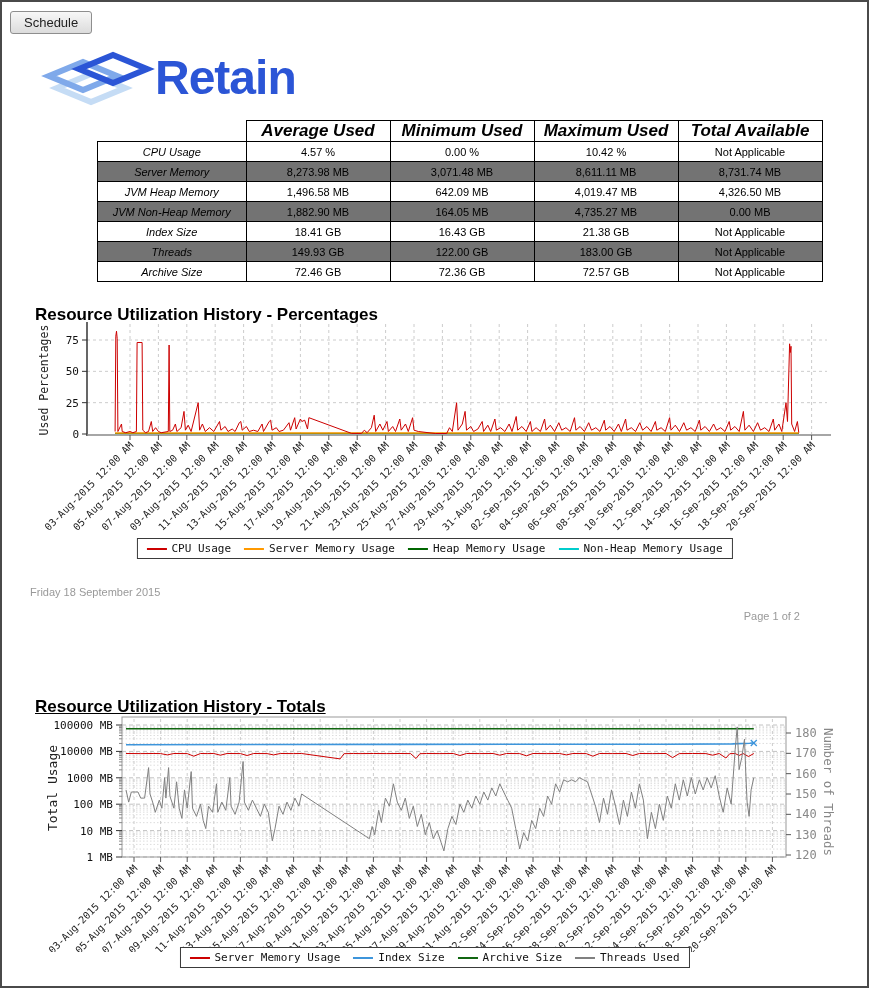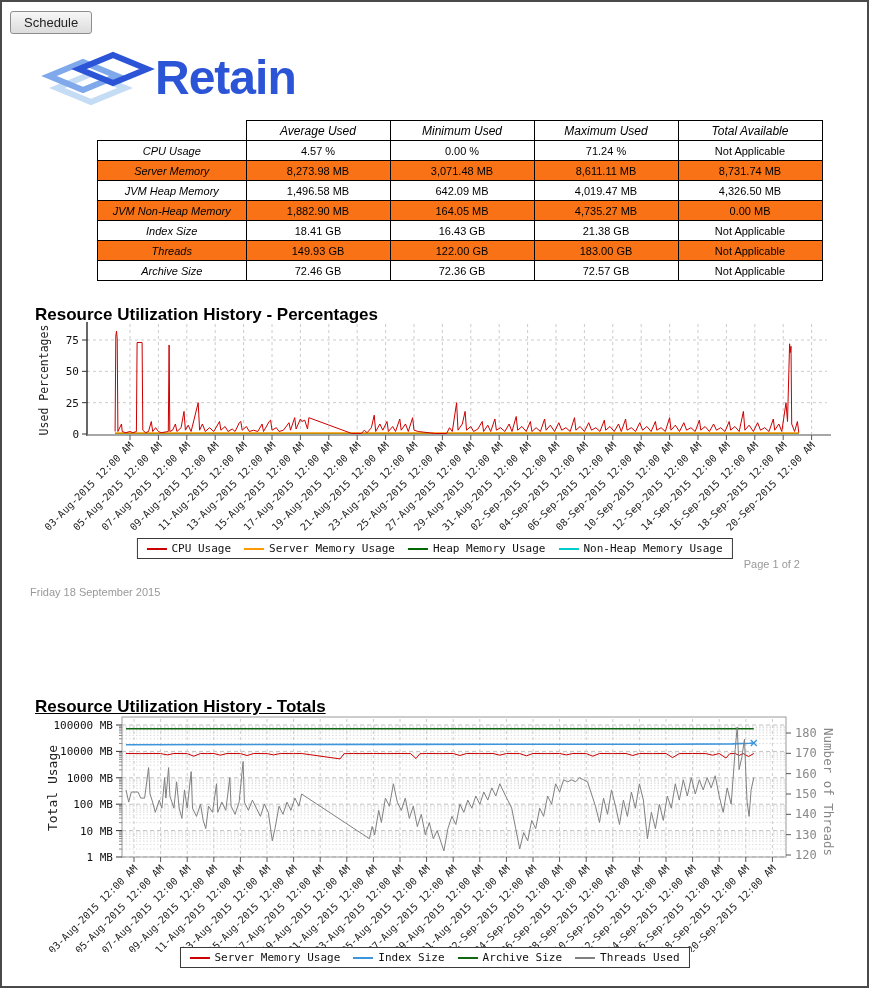--- a/index.html
+++ b/index.html
@@ -8,44 +8,44 @@
   
   .btn{position:absolute;left:8px;top:9px;font-size:13px;color:#222;
        background:linear-gradient(#f7f7f7,#dcdcdc);border:1px solid #8e8e8e;border-radius:3px;
        padding:3px 13px;cursor:pointer;font-family:"Liberation Sans",sans-serif;}
   
   .logo{position:absolute;left:25px;top:40px;}
   
   table.stats{position:absolute;left:95px;top:118px;border-collapse:collapse;
               font-size:11px;color:#000;}
   table.stats td,table.stats th{border:1px solid #000;text-align:center;height:19px;padding:0 4px;}
-  table.stats th{font-weight:normal;font-style:italic;font-size:12px;}
+  table.stats th{font-weight:bold;font-style:italic;font-size:17px;}
   table.stats th.blank{border:none;background:transparent;}
   table.stats td.rowlabel{font-style:italic;}
-  table.stats tr.hl td{background:#f97316;}
+  table.stats tr.hl td{background:#737373;}
   .c0{width:140px}.c1{width:135px}.c2{width:135px}.c3{width:135px}.c4{width:135px}
   
   .chart-title{position:absolute;left:33px;font-size:17px;font-weight:bold;color:#000;}
   #title1{top:303px;}
   #title2{top:695px;text-decoration:underline;}
   svg.chart{position:absolute;left:0;}
   #chart1{top:316px;}
   #chart2{top:710px;}
   .tickfont{font-family:"DejaVu Sans Mono",monospace;}
   
   .legend{position:absolute;left:50%;transform:translateX(-50%);display:flex;align-items:center;
           gap:13px;border:1px solid #3a3a3a;background:#fff;padding:3px 9px;white-space:nowrap;
           font-family:"DejaVu Sans Mono",monospace;font-size:11px;color:#111;}
   #legend1{top:536px;}
   #legend2{top:945px;}
   .legend .item{display:flex;align-items:center;gap:5px;}
   .legend .swatch{display:inline-block;width:20px;height:2px;}
   
   .footer-date{position:absolute;left:28px;top:584px;font-size:11px;color:#999;}
-  .footer-page{position:absolute;right:67px;top:556px;font-size:11px;color:#999;}
+  .footer-page{position:absolute;right:67px;top:608px;font-size:11px;color:#999;}
 </style>
 </head>
 <body>
 
 <div class="page">
 
   <button class="btn">Schedule</button>
 
   <svg class="logo" width="280" height="64" viewBox="0 0 280 64">
     <path d="M30,46 L64,32 98,46 64,60 Z" fill="none" stroke="#c5dcf5" stroke-width="6"></path>
@@ -60,21 +60,21 @@
       <th class="blank c0"></th>
       <th class="c1">Average Used</th>
       <th class="c2">Minimum Used</th>
       <th class="c3">Maximum Used</th>
       <th class="c4">Total Available</th>
     </tr>
     <tr>
       <td class="rowlabel">CPU Usage</td>
       <td>4.57 %</td>
       <td>0.00 %</td>
-      <td>71.24 %</td>
+      <td>10.42 %</td>
       <td>Not Applicable</td>
     </tr>
     <tr class="hl">
       <td class="rowlabel">Server Memory</td>
       <td>8,273.98 MB</td>
       <td>3,071.48 MB</td>
       <td>8,611.11 MB</td>
       <td>8,731.74 MB</td>
     </tr>
     <tr>

